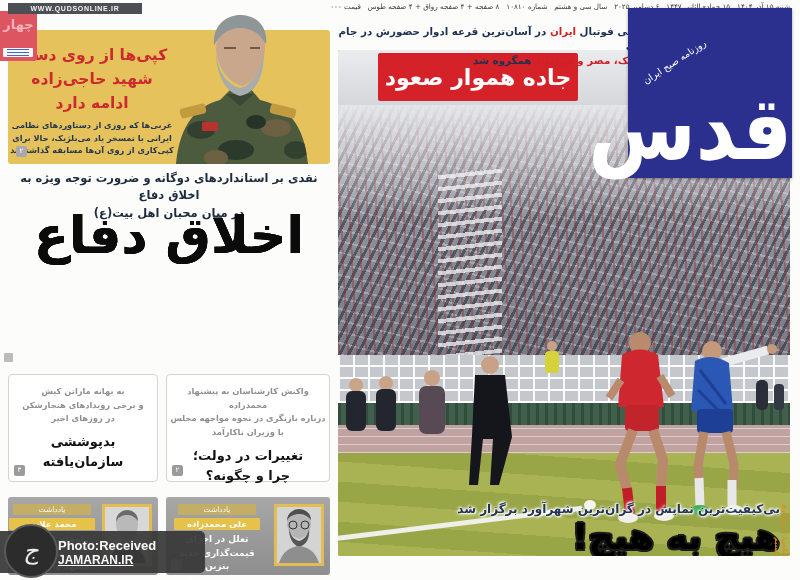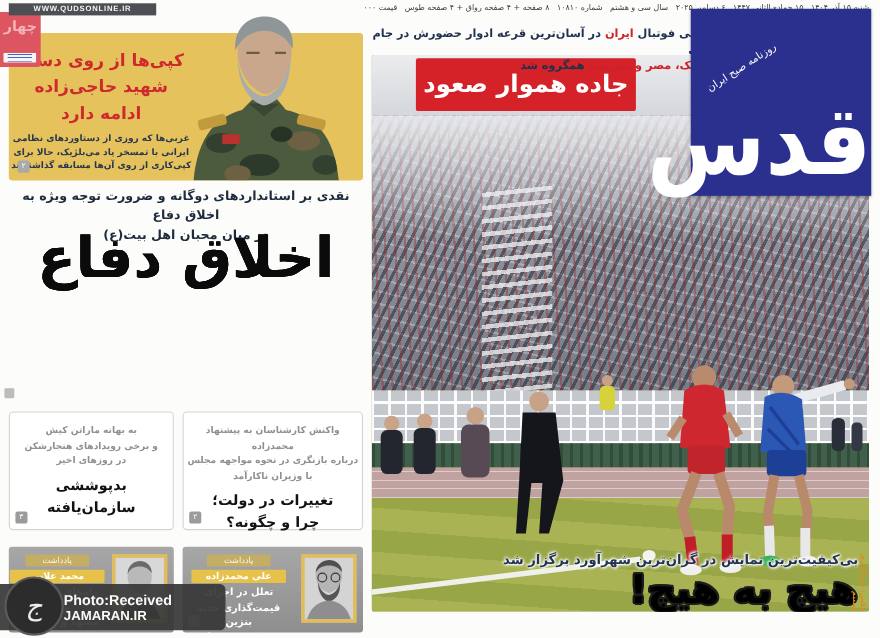--- a/index.html
+++ b/index.html
@@ -23,21 +23,21 @@
     border-radius:0 3px 3px 0; overflow:hidden; }
   .ribbon-txt { display:block; color:#f3b3b8; font-weight:bold; font-size:13px; text-align:center; margin-top:6px; }
   .ribbon-chip { position:absolute; left:3px; bottom:4px; width:30px; height:9px; background:#f6f6f6; border-radius:1px;
     background-image:repeating-linear-gradient(0deg,#4a63c8 0 1px,transparent 1px 3px); background-size:22px 7px;
     background-position:4px 1px; background-repeat:no-repeat; }
 
   .jamaran { left:0; top:531px; width:205px; height:42px; background:rgba(56,56,56,.93);
     border-radius:0 5px 5px 0; z-index:31; direction:ltr; display:flex; flex-direction:column;
     justify-content:center; padding-left:58px; color:#fafafa; font-family:"Liberation Sans", sans-serif; }
   .jam-l1 { font-weight:bold; font-size:13px; line-height:15px; }
-  .jam-l2 { font-weight:bold; font-size:12px; line-height:14px; }
+  .jam-l2 { font-weight:bold; font-size:12px; line-height:14px;text-decoration:underline; }
   .jam-circle { position:absolute; left:4px; top:-7px; width:54px; height:54px; border-radius:50%;
     background:#2c2c2c; border:2px solid #5a5a5a; color:#ededed; display:flex; align-items:center;
     justify-content:center; font-size:24px; font-style:italic; }
 
   
   .top-box { left:8px; top:30px; width:322px; height:134px; background:#e6c25d; border-radius:3px; z-index:2; }
   .top-head { position:absolute; left:6px; top:13px; width:156px; text-align:center;
     color:#cd2a30; font-weight:bold; font-size:15.5px; line-height:1.55; }
   .top-sum { position:absolute; left:2px; top:89px; width:164px; text-align:center;
     color:#26374e; font-weight:bold; font-size:8.2px; line-height:1.55; }
@@ -66,21 +66,21 @@
 
   
   .note-box { top:497px; height:78px; background:linear-gradient(#a7a7a7,#8e8e8e); border-radius:3px; }
   .note-right { left:166px; width:164px; }
   .note-left { left:8px; width:150px; }
   .note-photo { position:absolute; right:6px; top:7px; width:50px; height:62px;
     border:3px solid #e3bd54; background:#c9c9c9; }
   .note-photo svg { display:block; width:100%; height:100%; }
   .note-col { position:absolute; left:4px; top:7px; right:66px; display:flex; flex-direction:column;
     align-items:center; }
-  .note-label { width:58px; height:11px; background:#c4ad64; color:#fbf8ee; font-size:7.5px;
+  .note-label { width:78px; height:11px; background:#c4ad64; color:#fbf8ee; font-size:7.5px;
     line-height:11px; text-align:center; border-radius:1px; }
   .note-author { width:86px; height:12px; background:#e7c24a; color:#fff; font-weight:bold;
     font-size:8.5px; line-height:12px; text-align:center; border-radius:1px; margin-top:3px; }
   .note-text { margin-top:3px; color:#fdfdfb; font-weight:bold; font-size:9px; line-height:1.5;
     text-align:center; }
   .note-box .badge { background:#c2c2c2; color:#fff; left:5px; bottom:5px; }
 
   
   .fb-kicker { left:338px; top:24px; width:320px; text-align:right; font-weight:bold;
     font-size:10.3px; line-height:1.4; color:#1e3150; z-index:4; }

